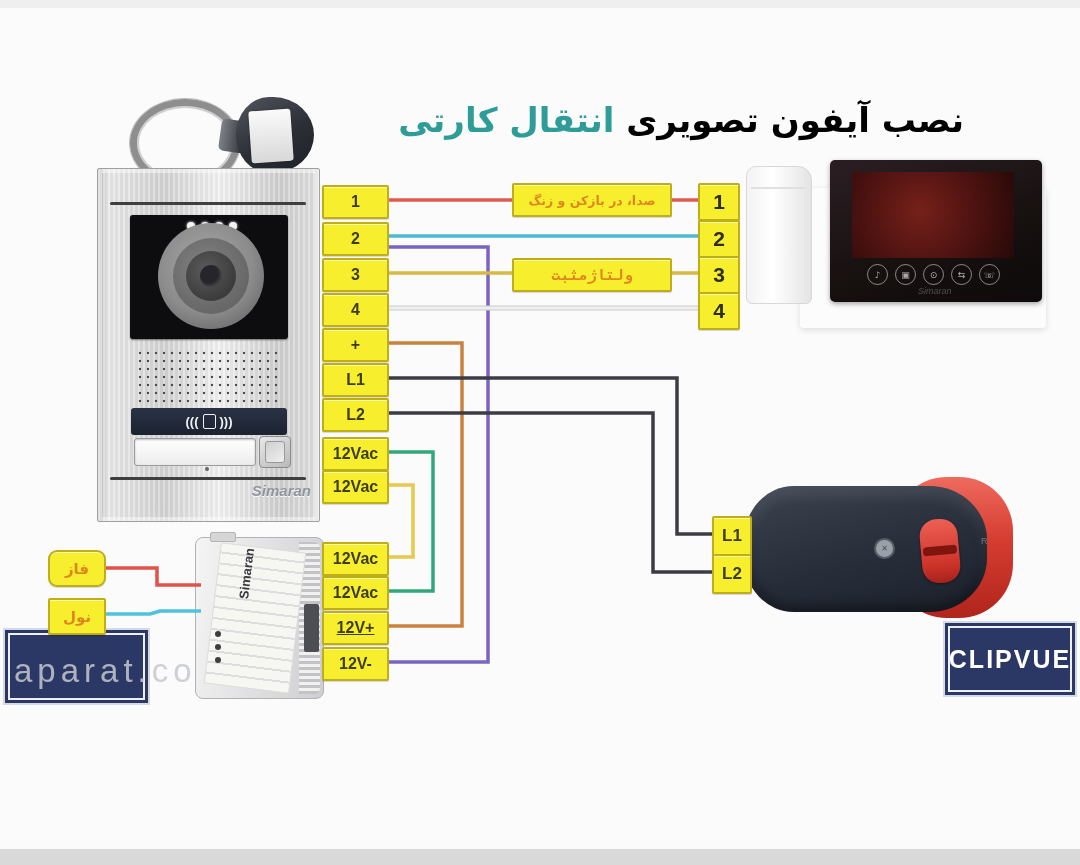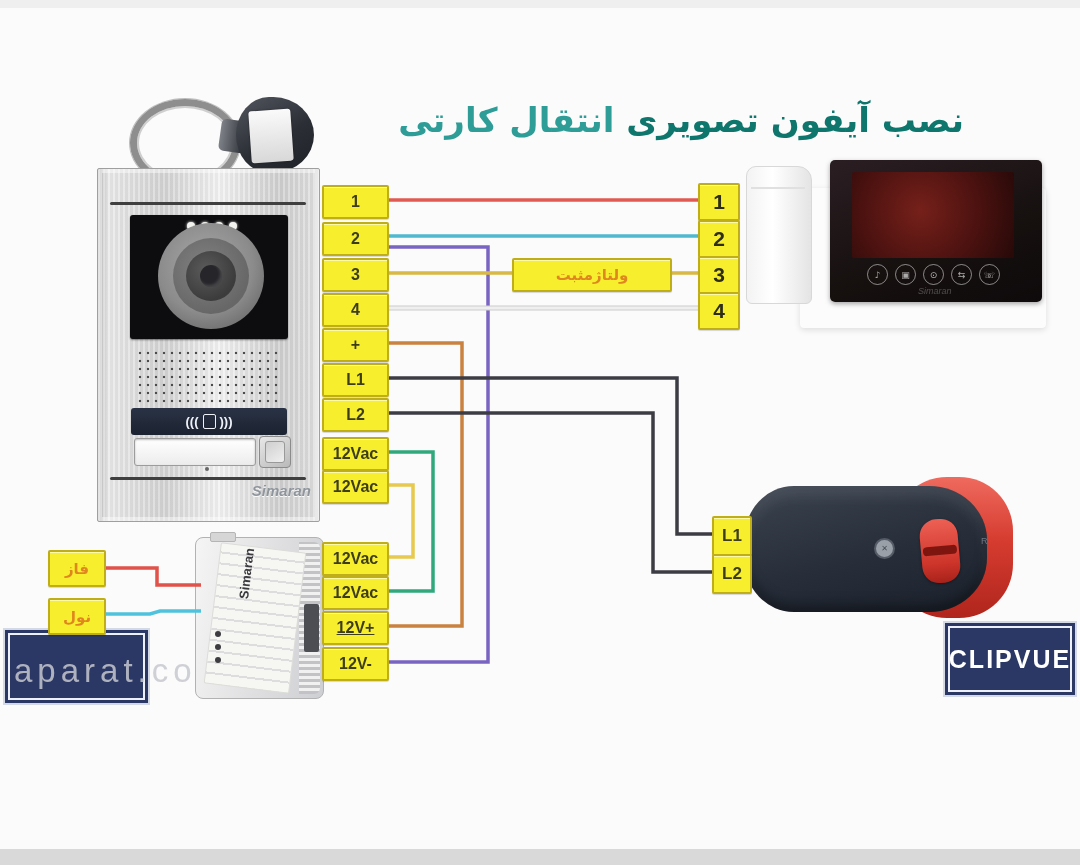--- a/index.html
+++ b/index.html
@@ -6,21 +6,21 @@
   #canvas{position:relative;width:1080px;height:865px;background:#fbfbfb;overflow:hidden;
           font-family:"Liberation Sans","DejaVu Sans",sans-serif;}
   .fa{font-family:"DejaVu Sans",sans-serif;direction:rtl;}
   .abs{position:absolute;}
   
   #top-strip{left:0;top:0;width:1080px;height:8px;background:#efefef;}
   #bottom-strip{left:0;top:849px;width:1080px;height:16px;background:#d9d9d9;}
 
   
   #title{top:100px;right:116px;font-size:34px;font-weight:bold;white-space:nowrap;}
-  #title .t-dark{color:#0f766e;margin-top:7px;}
+  #title .t-dark{color:#000000;margin-top:7px;}
   #title .t-teal{color:#2f9d97;}
 
   
   #fob-ring{left:130px;top:99px;width:96px;height:74px;border:7px solid #8e8e8e;border-radius:50%;
             box-shadow:inset 0 0 0 2px #cfcfcf, 0 0 0 1px #bdbdbd;}
   #fob-connector{left:220px;top:120px;width:26px;height:32px;background:linear-gradient(90deg,#7e8187,#2c2f35);border-radius:5px;transform:rotate(8deg);}
   #fob-body{left:236px;top:97px;width:78px;height:76px;background:linear-gradient(150deg,#52565e,#2b2e35 55%,#1e2126);
             border-radius:42% 52% 52% 42% / 50% 50% 50% 50%;}
   #fob-label{left:250px;top:110px;width:42px;height:52px;background:linear-gradient(180deg,#fafafa,#d8d8d8);
              border-radius:3px;transform:rotate(-4deg);box-shadow:0 0 2px rgba(0,0,0,.4);}
@@ -226,31 +226,32 @@
   <div class="ybox term boxlayer" style="top:363px;">L1</div>
   <div class="ybox term boxlayer" style="top:398px;">L2</div>
   <div class="ybox term boxlayer" style="top:437px;">12Vac</div>
   <div class="ybox term boxlayer" style="top:470px;">12Vac</div>
 
   <div class="ybox term boxlayer" style="top:542px;">12Vac</div>
   <div class="ybox term boxlayer" style="top:576px;">12Vac</div>
   <div class="ybox term boxlayer" style="top:611px;text-decoration:underline;">12V+</div>
   <div class="ybox term boxlayer" style="top:647px;">12V-</div>
 
-  <div class="ybox sig fa boxlayer" style="top:258px;">ولتاژمثبت</div>
+  <div class="ybox sig small fa boxlayer" style="top:183px;">صدا، در بازکن و زنگ</div>
+  <div class="ybox sig fa boxlayer" style="top:258px;font-family:Liberation Mono, monospace;">ولتاژمثبت</div>
 
   <div class="ybox mterm boxlayer" style="top:183px;">1</div>
   <div class="ybox mterm boxlayer" style="top:220px;">2</div>
   <div class="ybox mterm boxlayer" style="top:256px;">3</div>
   <div class="ybox mterm boxlayer" style="top:292px;">4</div>
 
   <div class="ybox lterm boxlayer" style="top:516px;">L1</div>
   <div class="ybox lterm boxlayer" style="top:554px;">L2</div>
 
-  <div class="ybox pwr fa boxlayer" style="top:550px;">فاز</div>
+  <div class="ybox pwr fa boxlayer" style="top:550px;border-radius:9px;">فاز</div>
   <div class="ybox pwr fa boxlayer" style="top:598px;">نول</div>
 
   <div class="navy-badge fa" id="excel-fa-badge">
     <div class="inner-frame"></div>
   </div>
   <div class="navy-badge" id="excell-badge">
     <div class="inner-frame"></div>
     <span class="btxt">CLIPVUE</span>
   </div>
   <div class="wm" id="wm-aparat">aparat.co</div>

